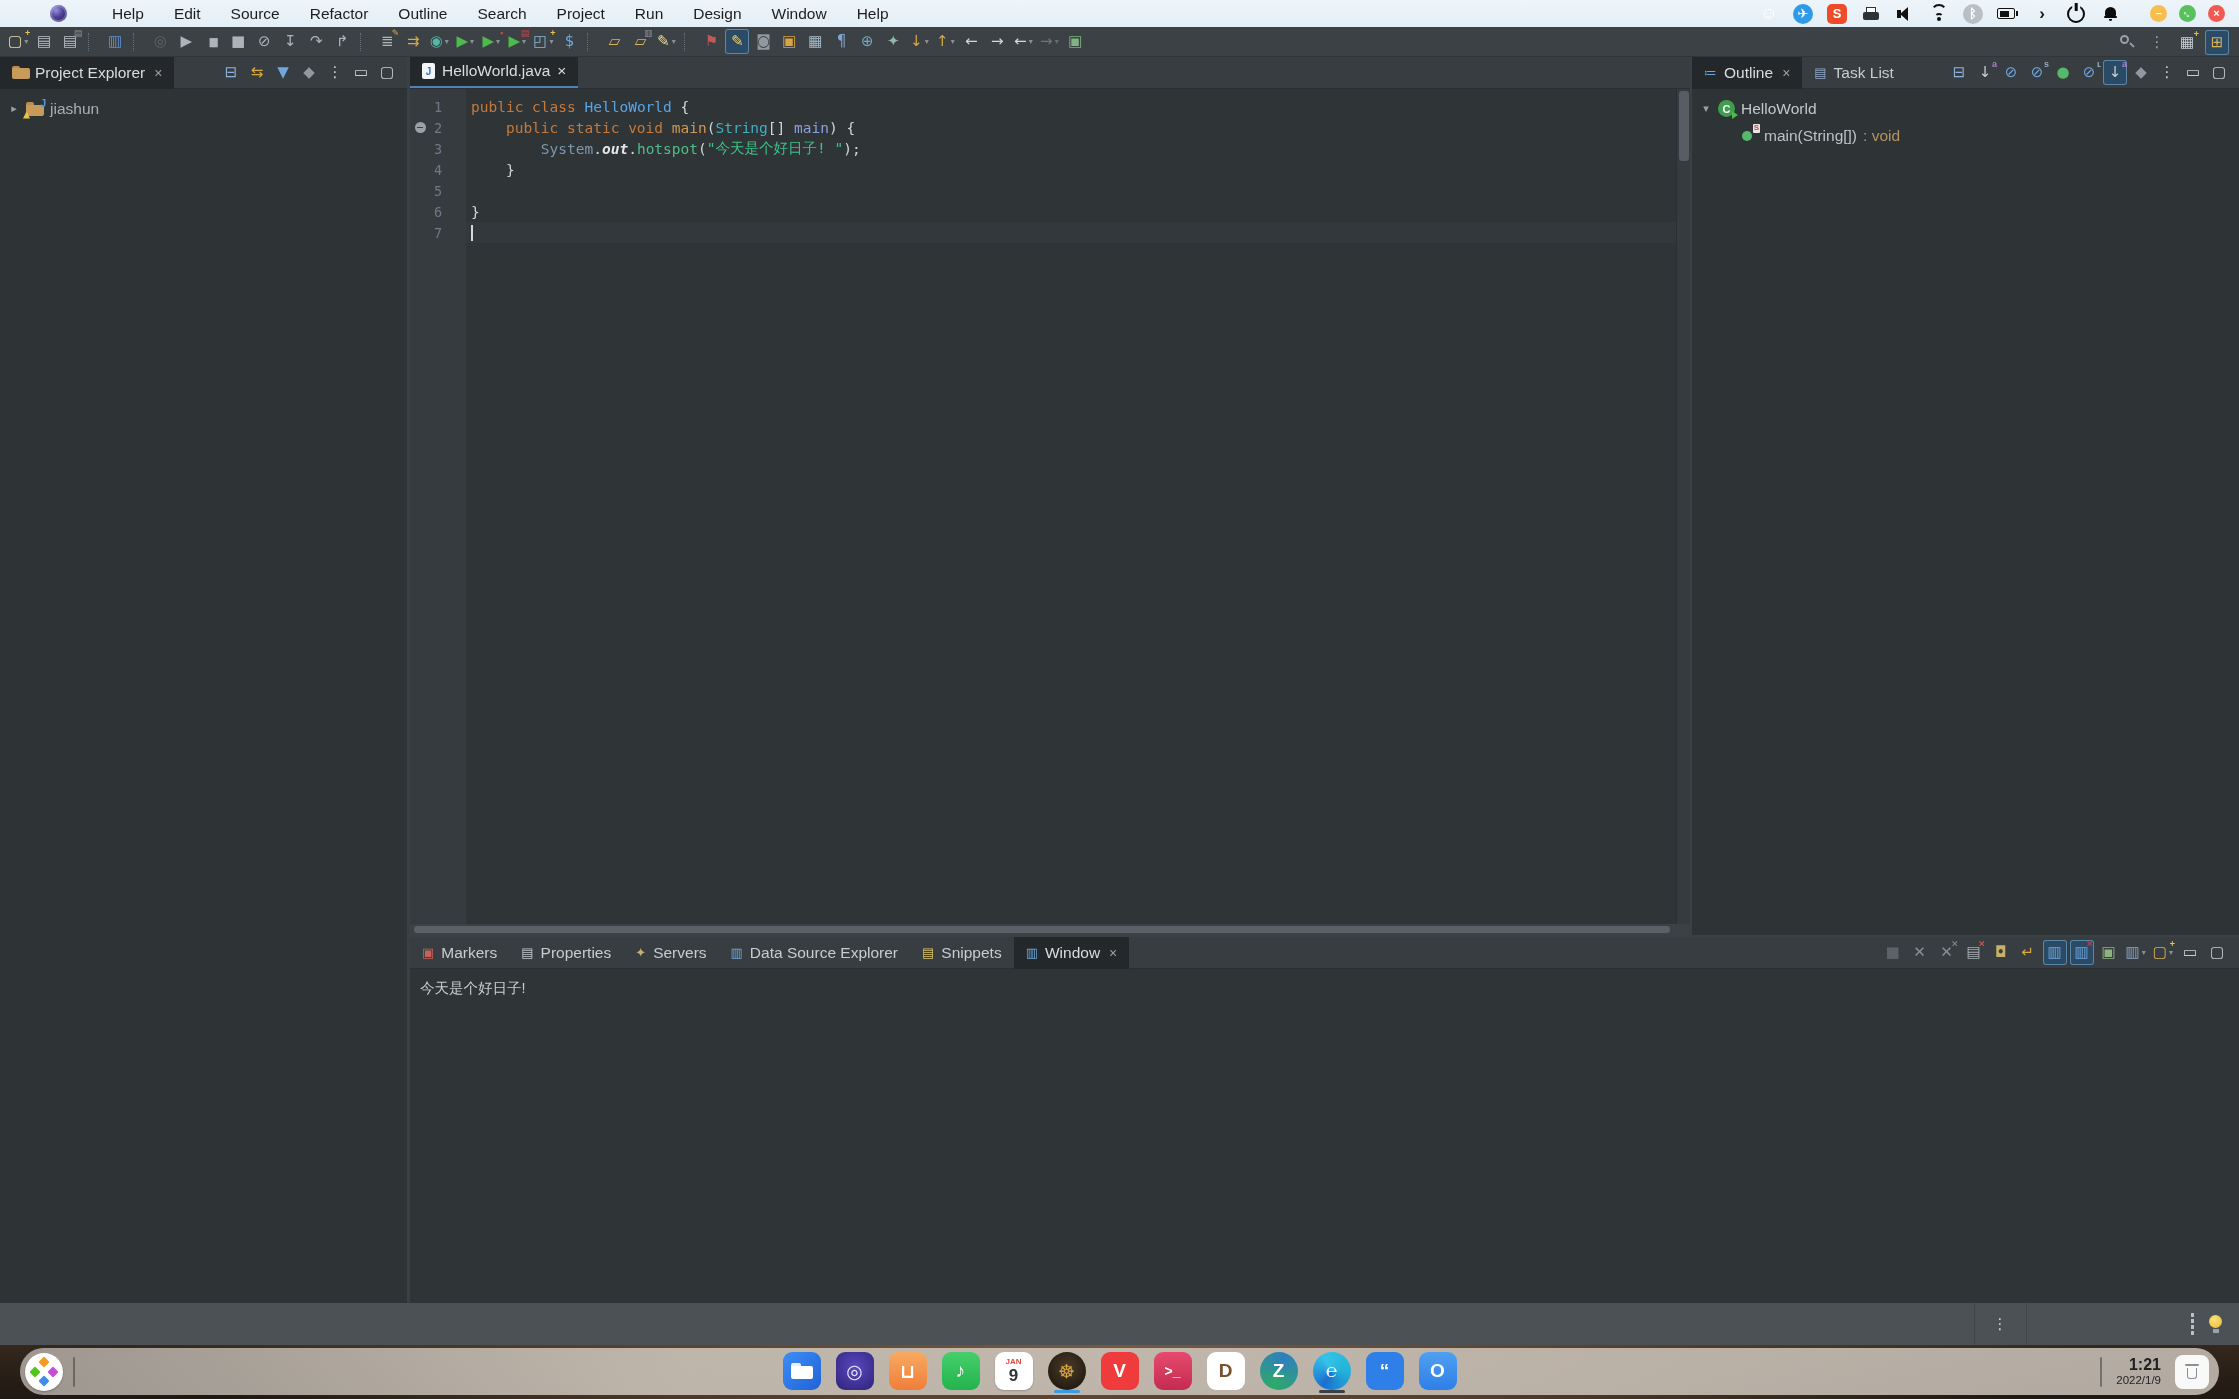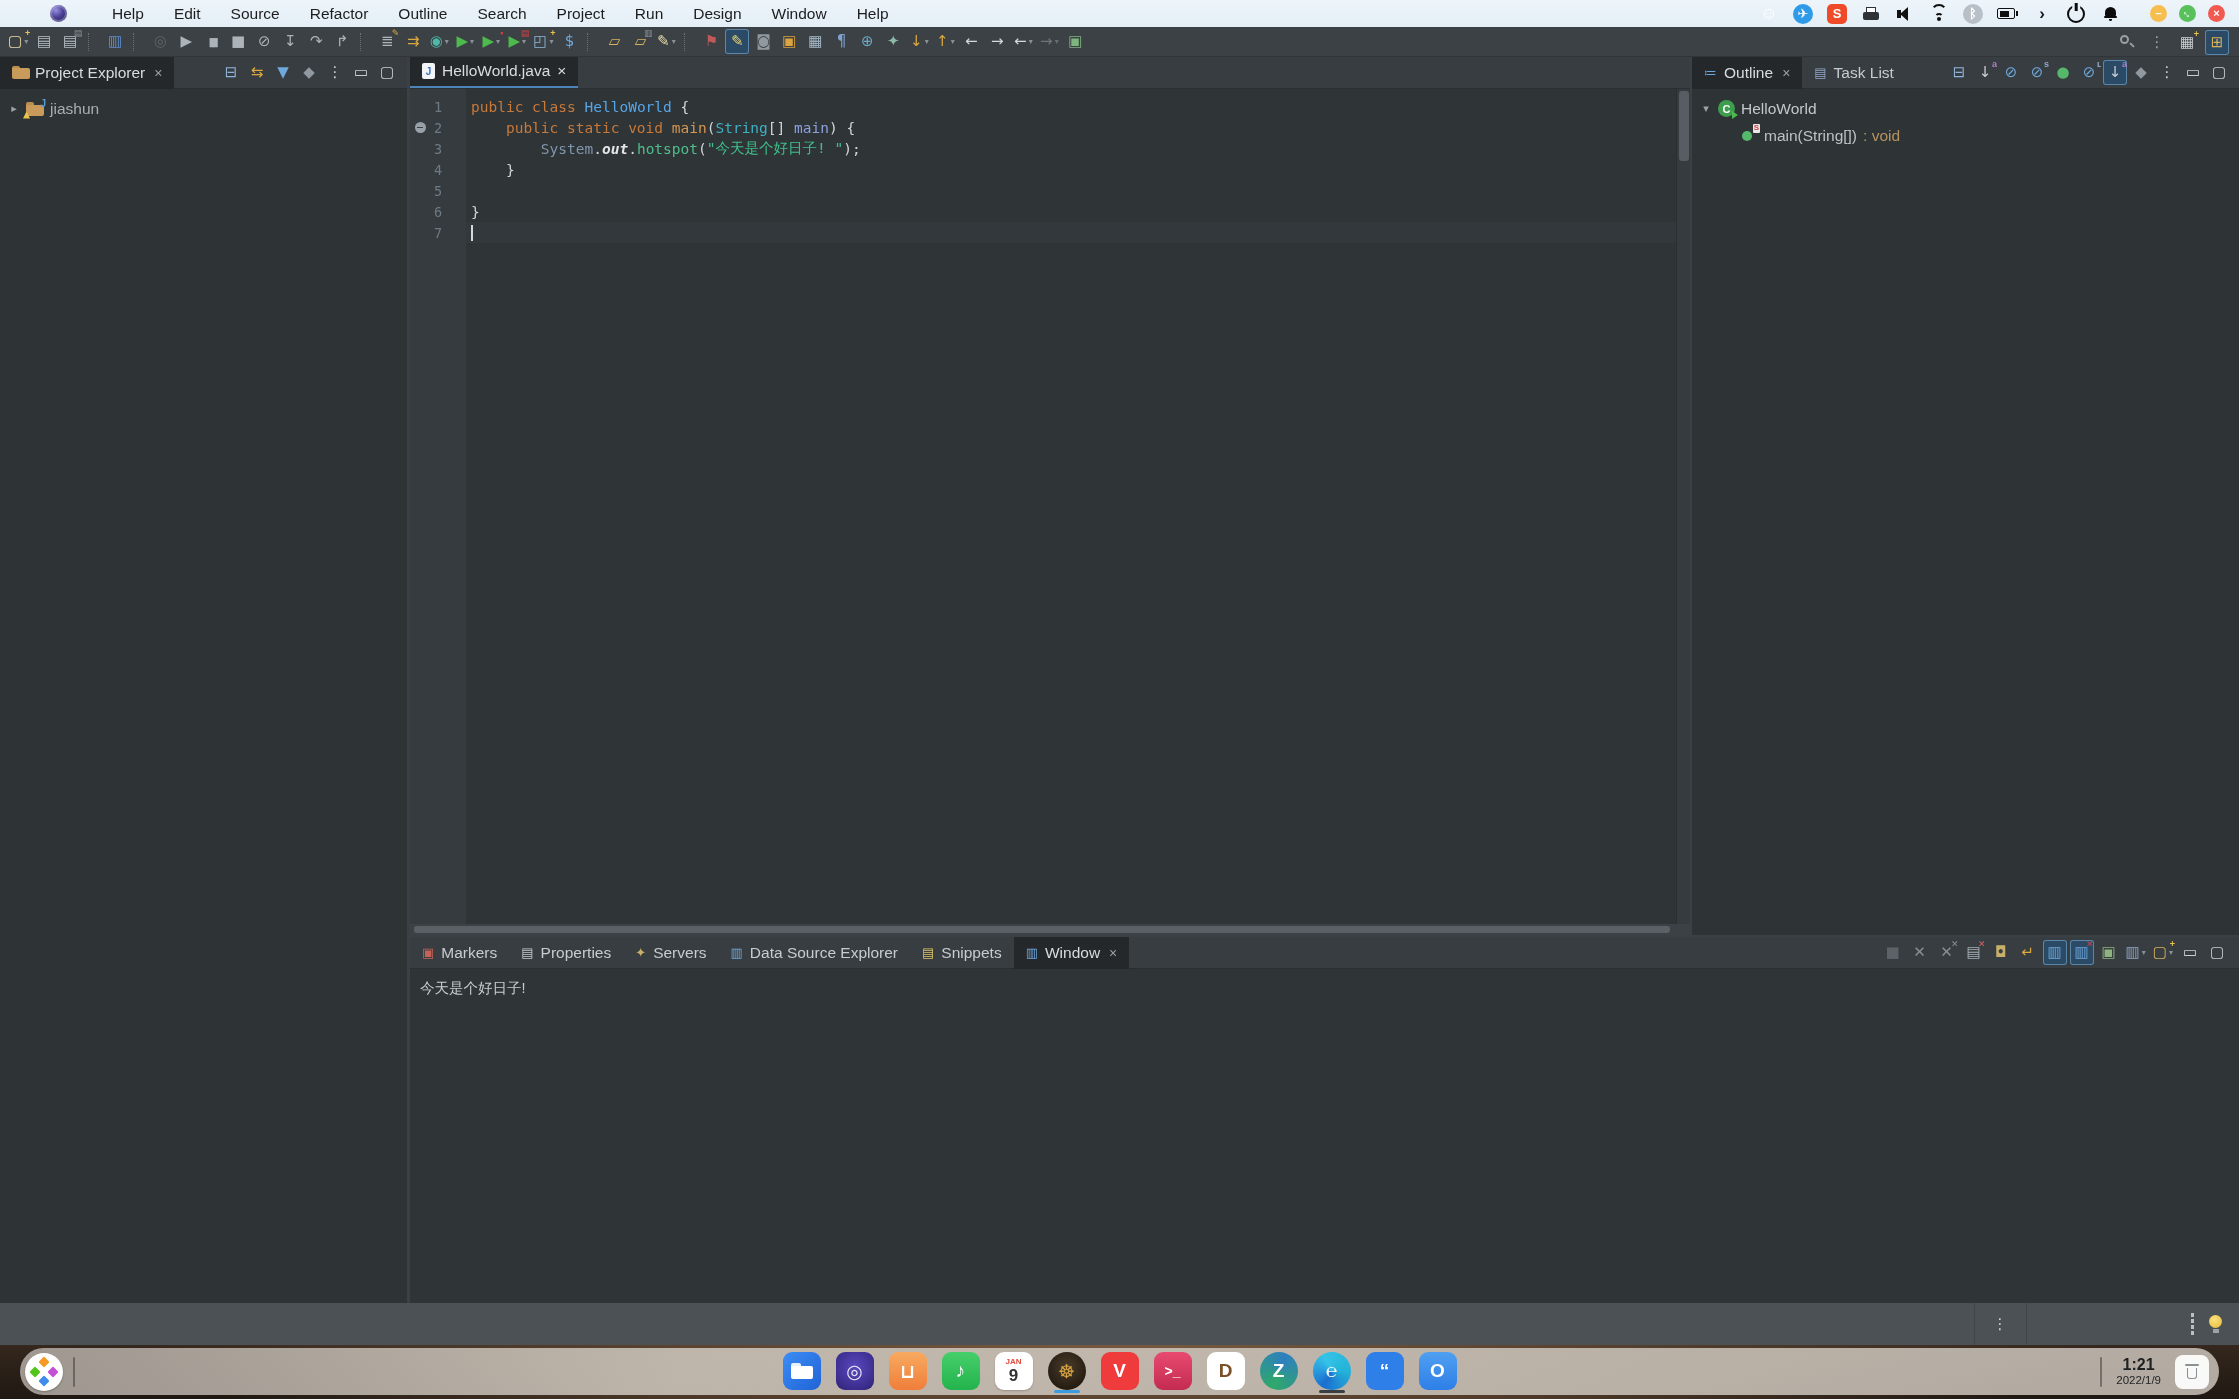--- a/index.html
+++ b/index.html
@@ -167,21 +167,21 @@
   .ci-launcher .e { top:15px; left:24px; background:#C44FD6; }
   .ci-launcher .s { top:24px; left:15px; background:#3F8CEB; }
   .ci-launcher .w { top:15px; left:6px; background:#52C41A; }
   .ci-folder-white { width:22px; height:16px; position:relative; }
   .ci-folder-white .bk { position:absolute; top:0; left:0; width:10px; height:5px; background:#E8F0FA; border-radius:2px 2px 0 0; }
   .ci-folder-white .fr { position:absolute; bottom:0; left:0; width:22px; height:13px; background:#fff; border-radius:2px; }
   .ci-calendar { width:38px; height:38px; background:#fff; border-radius:9px; display:flex; flex-direction:column; align-items:center; justify-content:center; box-shadow:0 1px 2px rgba(0,0,0,.2); }
   .ci-calendar .m { font-size:8px; font-weight:bold; color:#E24A3B; line-height:1; margin-bottom:1px; }
   .ci-calendar .d { font-size:17px; font-weight:bold; color:#333; line-height:1; }
   #dock-right { margin-left:auto; display:flex; align-items:center; gap:14px; padding-right:10px; }
-  #dock-clock { text-align:center; color:#1E2022; line-height:1.1; }
+  #dock-clock { text-align:right; color:#1E2022; line-height:1.1; }
   #dock-clock .t { font-size:16px; font-weight:bold; }
   #dock-clock .d { font-size:11.5px; }
   .ci-trash { width:34px; height:34px; background:rgba(255,255,255,.92); border-radius:8px; position:relative; }
   .ci-trash .lid { position:absolute; top:9px; left:10px; width:14px; height:2px; background:#8A9196; border-radius:1px; }
   .ci-trash .bd { position:absolute; top:13px; left:12px; width:10px; height:11px; border:1.6px solid #8A9196; border-top:none; border-radius:0 0 3px 3px; }
 </style>
 </head>
 <body>
 
 <div id="menubar">

